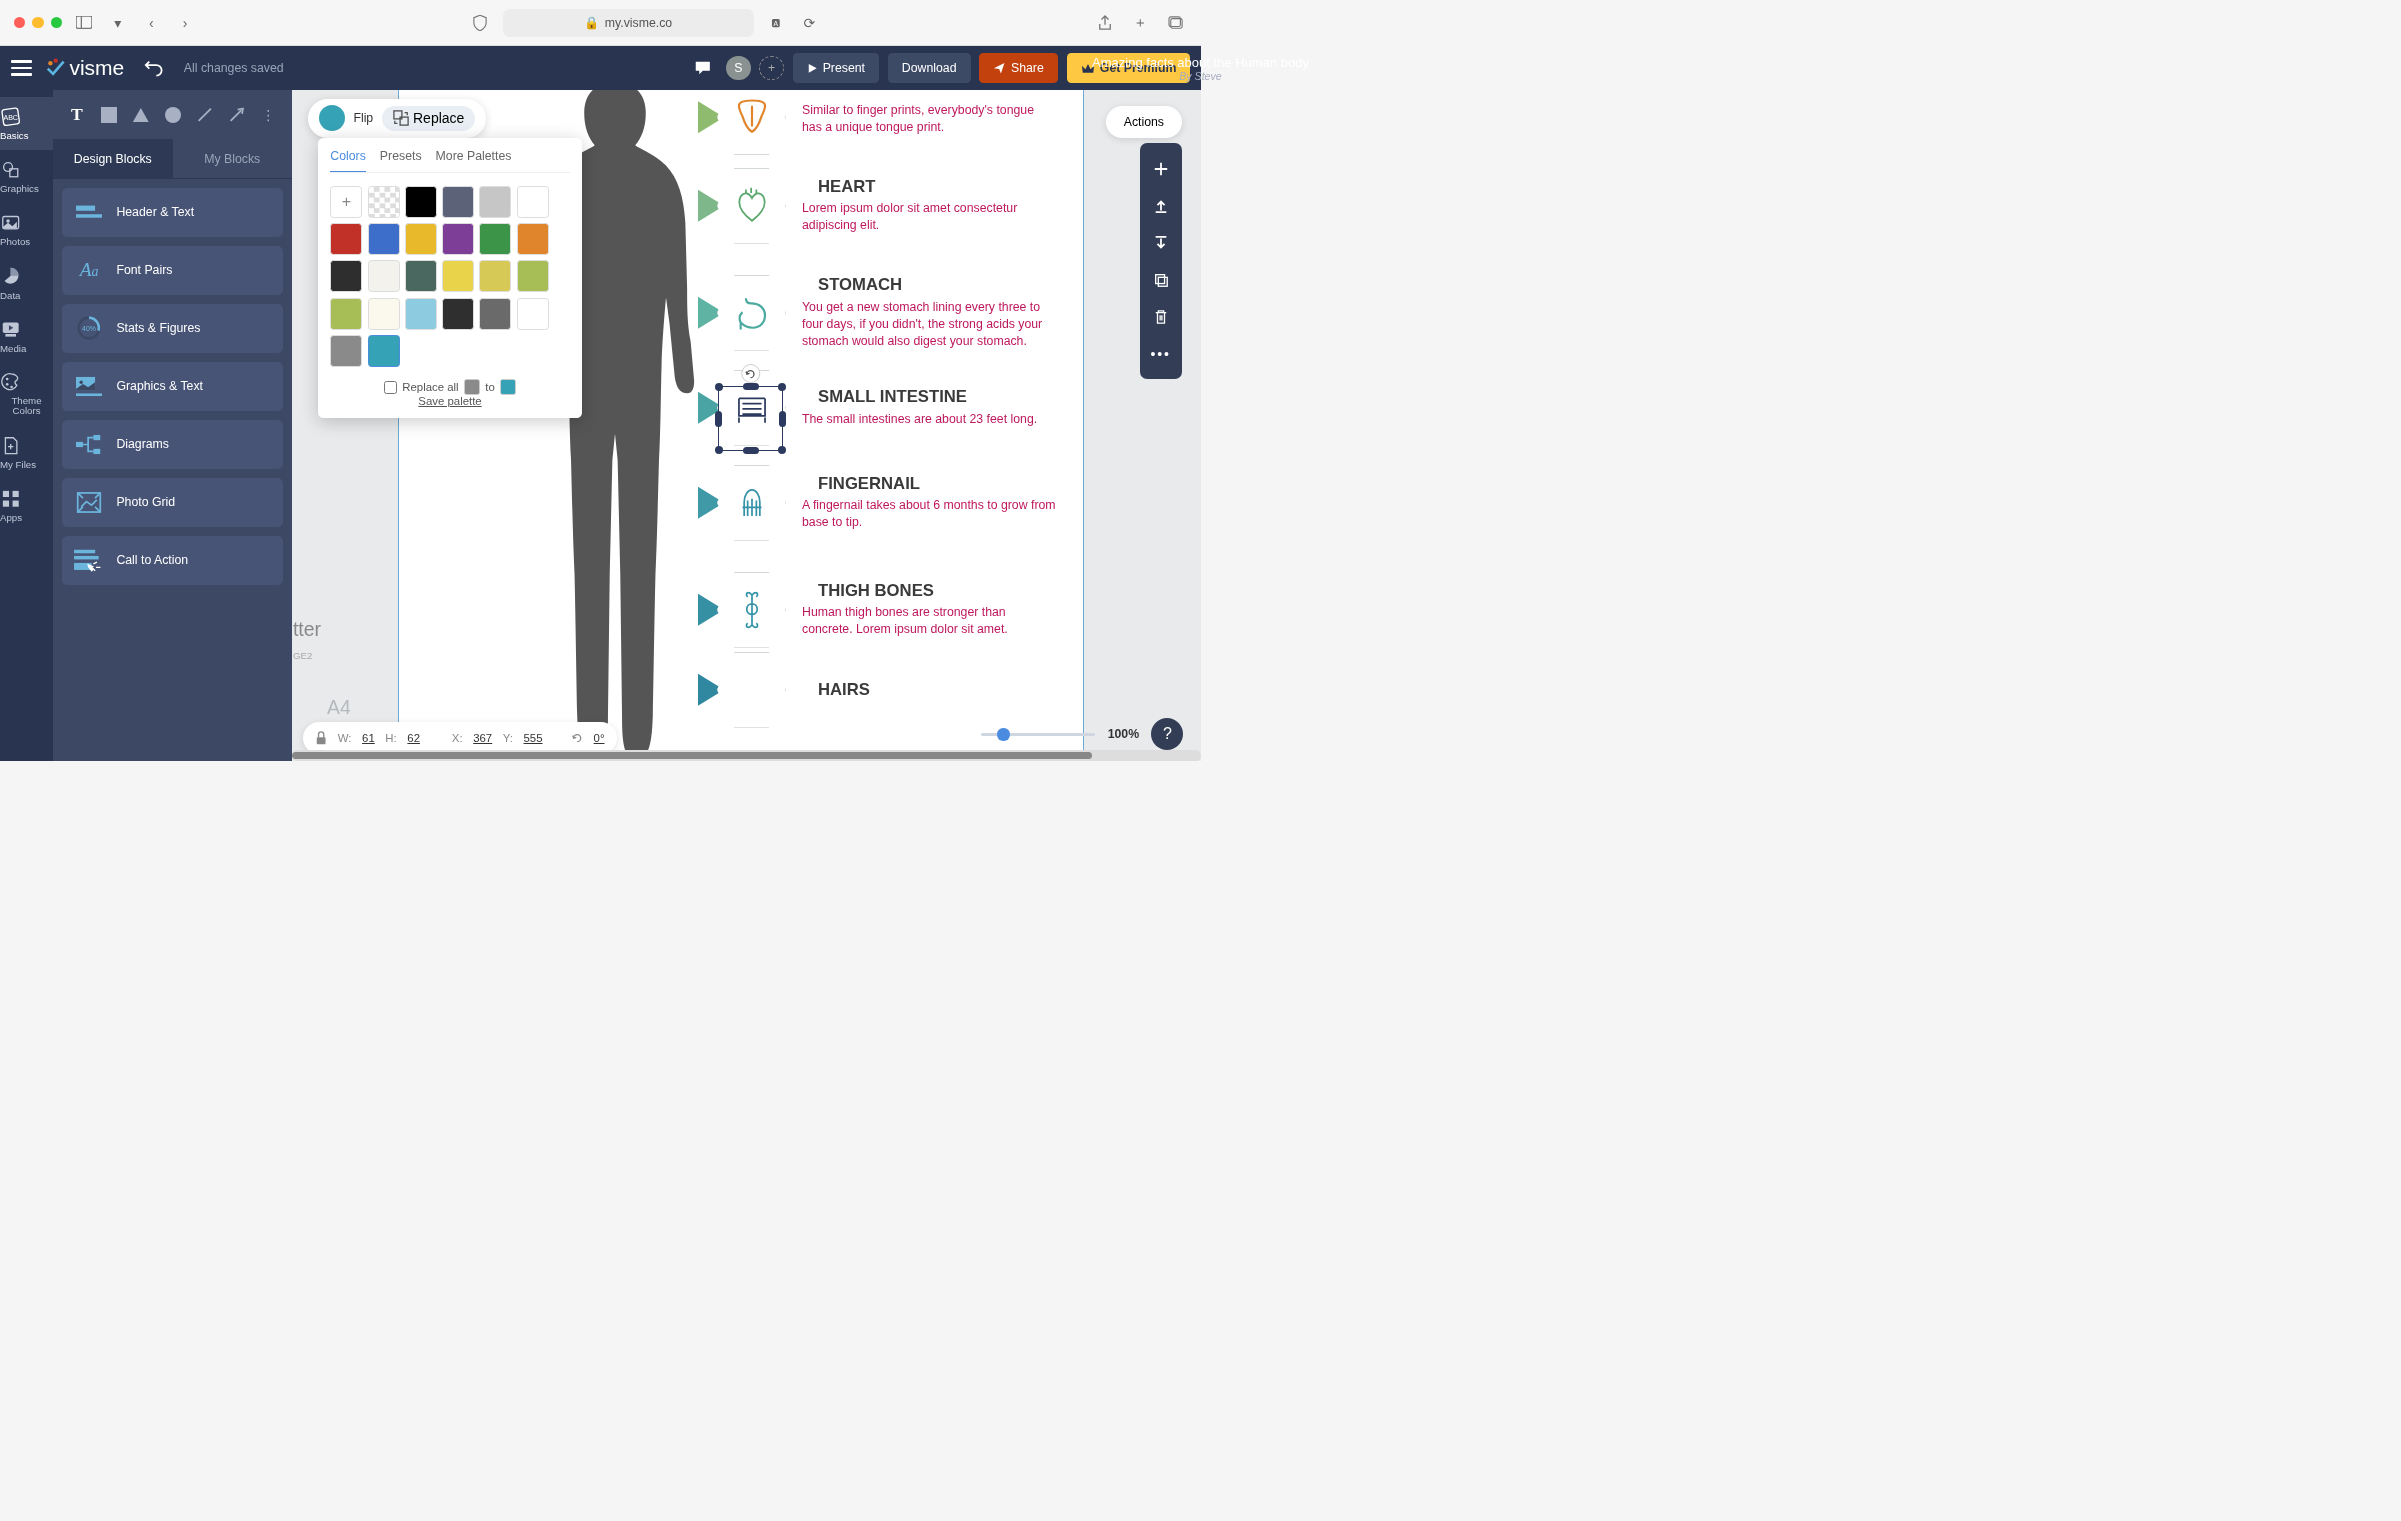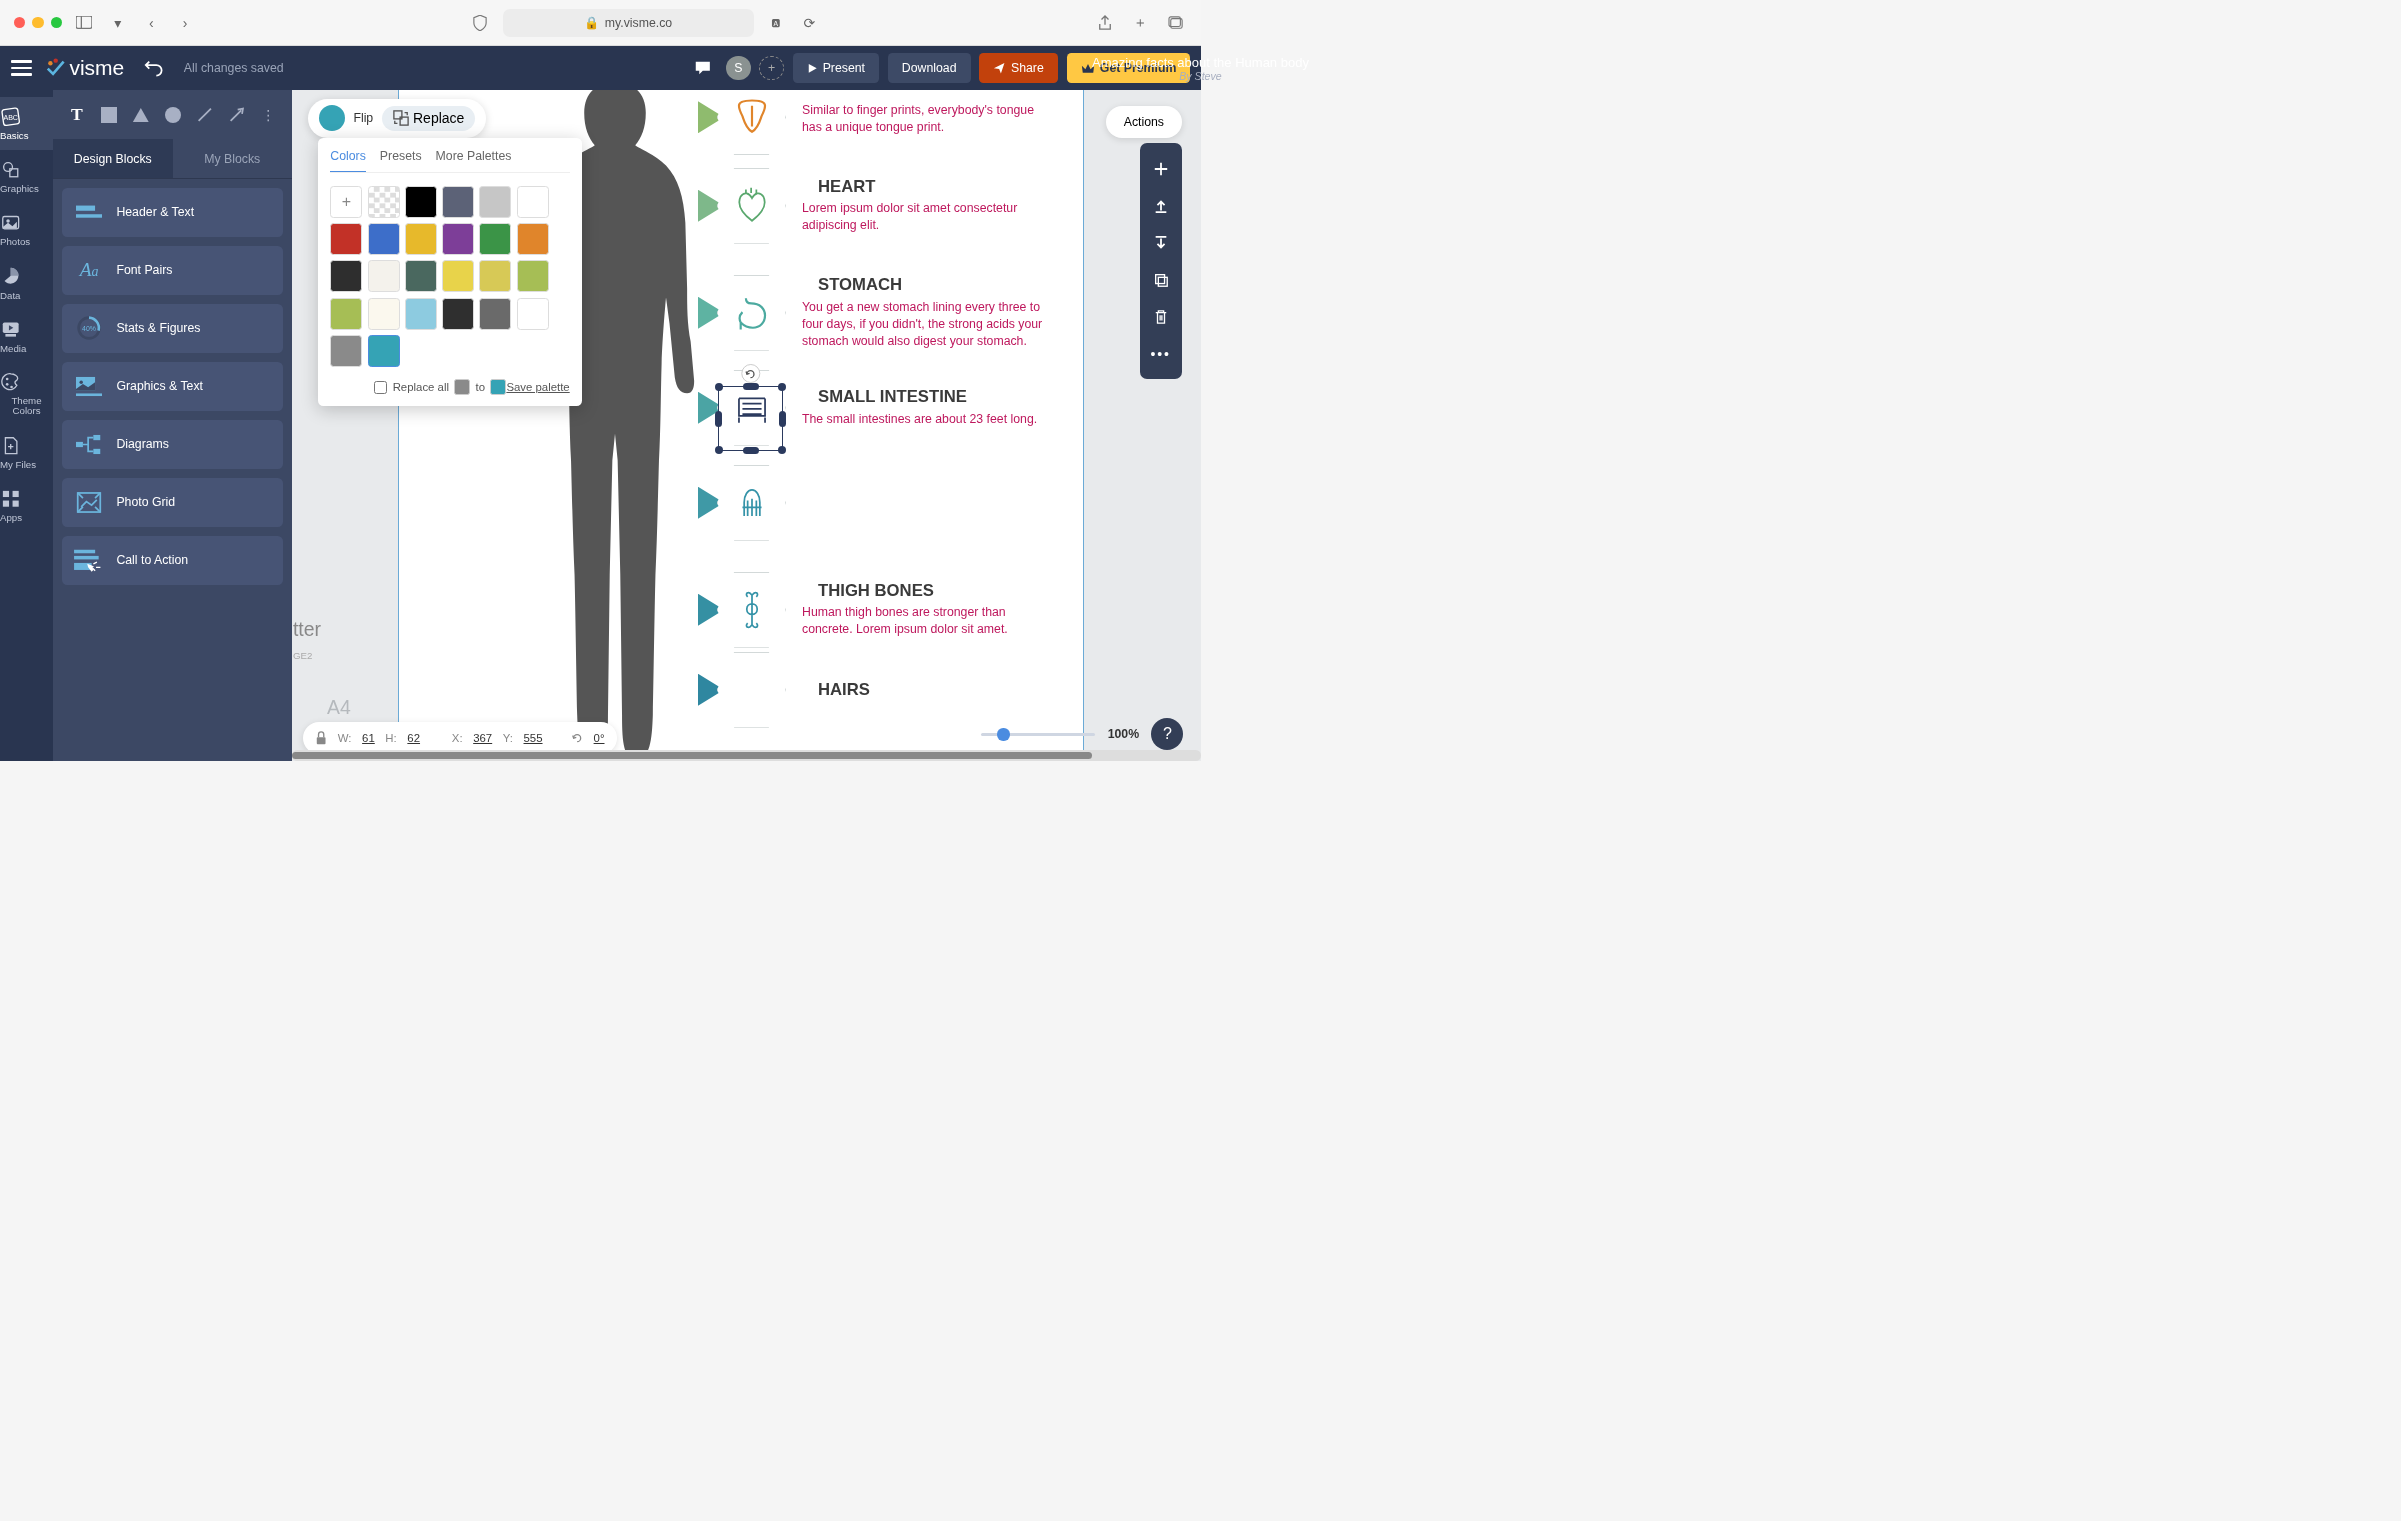--- a/index.html
+++ b/index.html
@@ -101,21 +101,21 @@
 
 .palette-panel { position: absolute; top: 48px; left: 26px; width: 264px; background: #fff; border-radius: 5.3px; box-shadow: 0 3.5px 17.6px rgba(0,0,0,0.2); padding: 10.6px 12.3px; z-index: 20; }
 .palette-tabs { display: flex; gap: 14px; font-size: 12.3px; border-bottom: 0.9px solid #eee; }
 .palette-tab { padding-bottom: 8.8px; color: #666; cursor: pointer; }
 .palette-tab.active { color: #4b8ce0; border-bottom: 1.8px solid #4b8ce0; }
 .swatch-grid { display: grid; grid-template-columns: repeat(6, 32px); gap: 5.3px; margin-top: 12.3px; }
 .swatch { width: 32px; height: 32px; border-radius: 3.5px; border: 0.9px solid #ddd; cursor: pointer; }
 .swatch.add { display: flex; align-items: center; justify-content: center; color: #888; font-size: 16px; }
 .swatch.transparent { background: repeating-conic-gradient(#ddd 0 25%, #fff 0 50%) 0 0/10.6px 10.6px; }
 .swatch.selected { border: 1.8px solid #4b8ce0; }
-.replace-row { display: flex; align-items: center; margin-top: 12.3px; font-size: 11.4px; color: #555; justify-content: flex-end; }
+.replace-row { display: flex; align-items: center; margin-top: 12.3px; font-size: 11.4px; color: #555; justify-content: center; flex-direction: column; }
 .replace-left { display: flex; align-items: center; gap: 5.3px; }
 .mini-swatch { width: 16px; height: 16px; border-radius: 2.6px; border: 0.9px solid #ccc; }
 .save-palette { text-decoration: underline; cursor: pointer; }
 
 
 .actions-btn { position: absolute; top: 16px; right: 19.4px; height: 32px; background: #fff; border-radius: 16px; padding: 0 17.6px; display: flex; align-items: center; font-size: 12.3px; box-shadow: 0 1.8px 7px rgba(0,0,0,0.12); cursor: pointer; }
 .right-toolbar { position: absolute; top: 53px; right: 19.4px; width: 42px; background: #333e56; border-radius: 7px; padding: 7px 0; display: flex; flex-direction: column; align-items: center; }
 .rt-btn { width: 35px; height: 37px; display: flex; align-items: center; justify-content: center; color: #fff; cursor: pointer; }
 
 
@@ -492,20 +492,24 @@
             </div>
         </div>
         <div class="body-item">
           <div class="hex-outer">
               <div class="hex-tail" style="background:#3f99a6"></div>
               <div class="hex">
                 <svg viewBox="0 0 46 46">
                   <path d="M14 38 V22 C14 14 18 8 23 8 C28 8 32 14 32 22 V38 M18 38 V20 M23 38 V18 M28 38 V20 M12 28 H34" fill="none" stroke="#3593a8" stroke-width="2"></path>
                 </svg>
               </div>
+            </div>
+          <div class="item-text">
+              <div class="item-title">FINGERNAIL</div>
+              <div class="item-desc">A fingernail takes about 6 months to grow from base to tip.</div>
             </div>
         </div>
         <div class="body-item">
           <div class="hex-outer">
               <div class="hex-tail" style="background:#3590a3"></div>
               <div class="hex">
                 <svg viewBox="0 0 46 46">
                   <path d="M23 6 V40 M18 8 C16 6 16 3 19 3 C21 3 22 5 23 6 C24 5 25 3 27 3 C30 3 30 6 28 8 M18 38 C16 40 16 43 19 43 C21 43 22 41 23 40 C24 41 25 43 27 43 C30 43 30 40 28 38 M17 22 C17 18 20 16 23 16 C26 16 29 18 29 22 C29 26 26 28 23 28 C20 28 17 26 17 22 Z" fill="none" stroke="#3593a8" stroke-width="2"></path>
                 </svg>
               </div>

